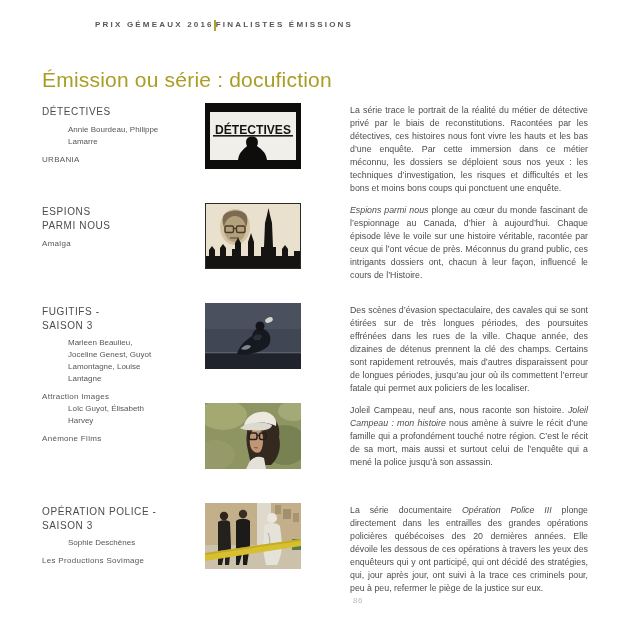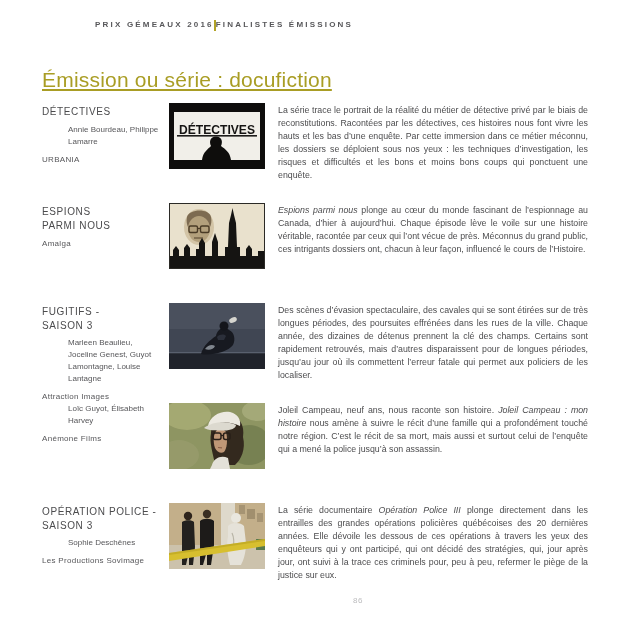--- a/index.html
+++ b/index.html
@@ -7,24 +7,24 @@
     width:630px;height:630px;background:#ffffff;position:relative;
     font-family:"Liberation Sans",sans-serif;color:#4c4c4e;overflow:hidden;
   }
   .header{
     position:absolute;top:20px;left:95px;display:flex;align-items:flex-start;
     font-size:8px;font-weight:bold;letter-spacing:2.2px;color:#57575a;
   }
   .header .gold-bar{width:2px;height:11px;background:#b2a327;}
   .page-title{
     position:absolute;top:54px;left:42px;
-    font-size:21px;color:#a99d24;letter-spacing:0.2px;font-weight:400;text-decoration:underline;
+    font-size:21px;color:#a99d24;letter-spacing:0.2px;font-weight:400;
   }
   .entries{position:absolute;top:103px;left:42px;width:546px;}
-  .entry{display:flex;height:100px;align-items:flex-start;}
+  .entry{display:flex;height:100px;align-items:flex-start;gap:36px;}
   .entry-left{width:127px;flex:0 0 127px;box-sizing:border-box;padding-right:6px;}
   .entry-title{
     font-size:10px;letter-spacing:0.6px;color:#4b4b4d;line-height:1.35;
     white-space:pre-line;margin:2px 0 5px 0;font-weight:400;
   }
   .entry-credits{font-size:8px;color:#57575a;line-height:1.5;margin-left:26px;}
   .entry-company{font-size:8px;color:#57575a;margin-top:6px;letter-spacing:0.3px;line-height:1.4;}
   .entry-thumb{width:96px;height:66px;flex:0 0 96px;margin-right:13px;display:block;}
   .entry-thumb svg{display:block;}
   .entry-desc{

